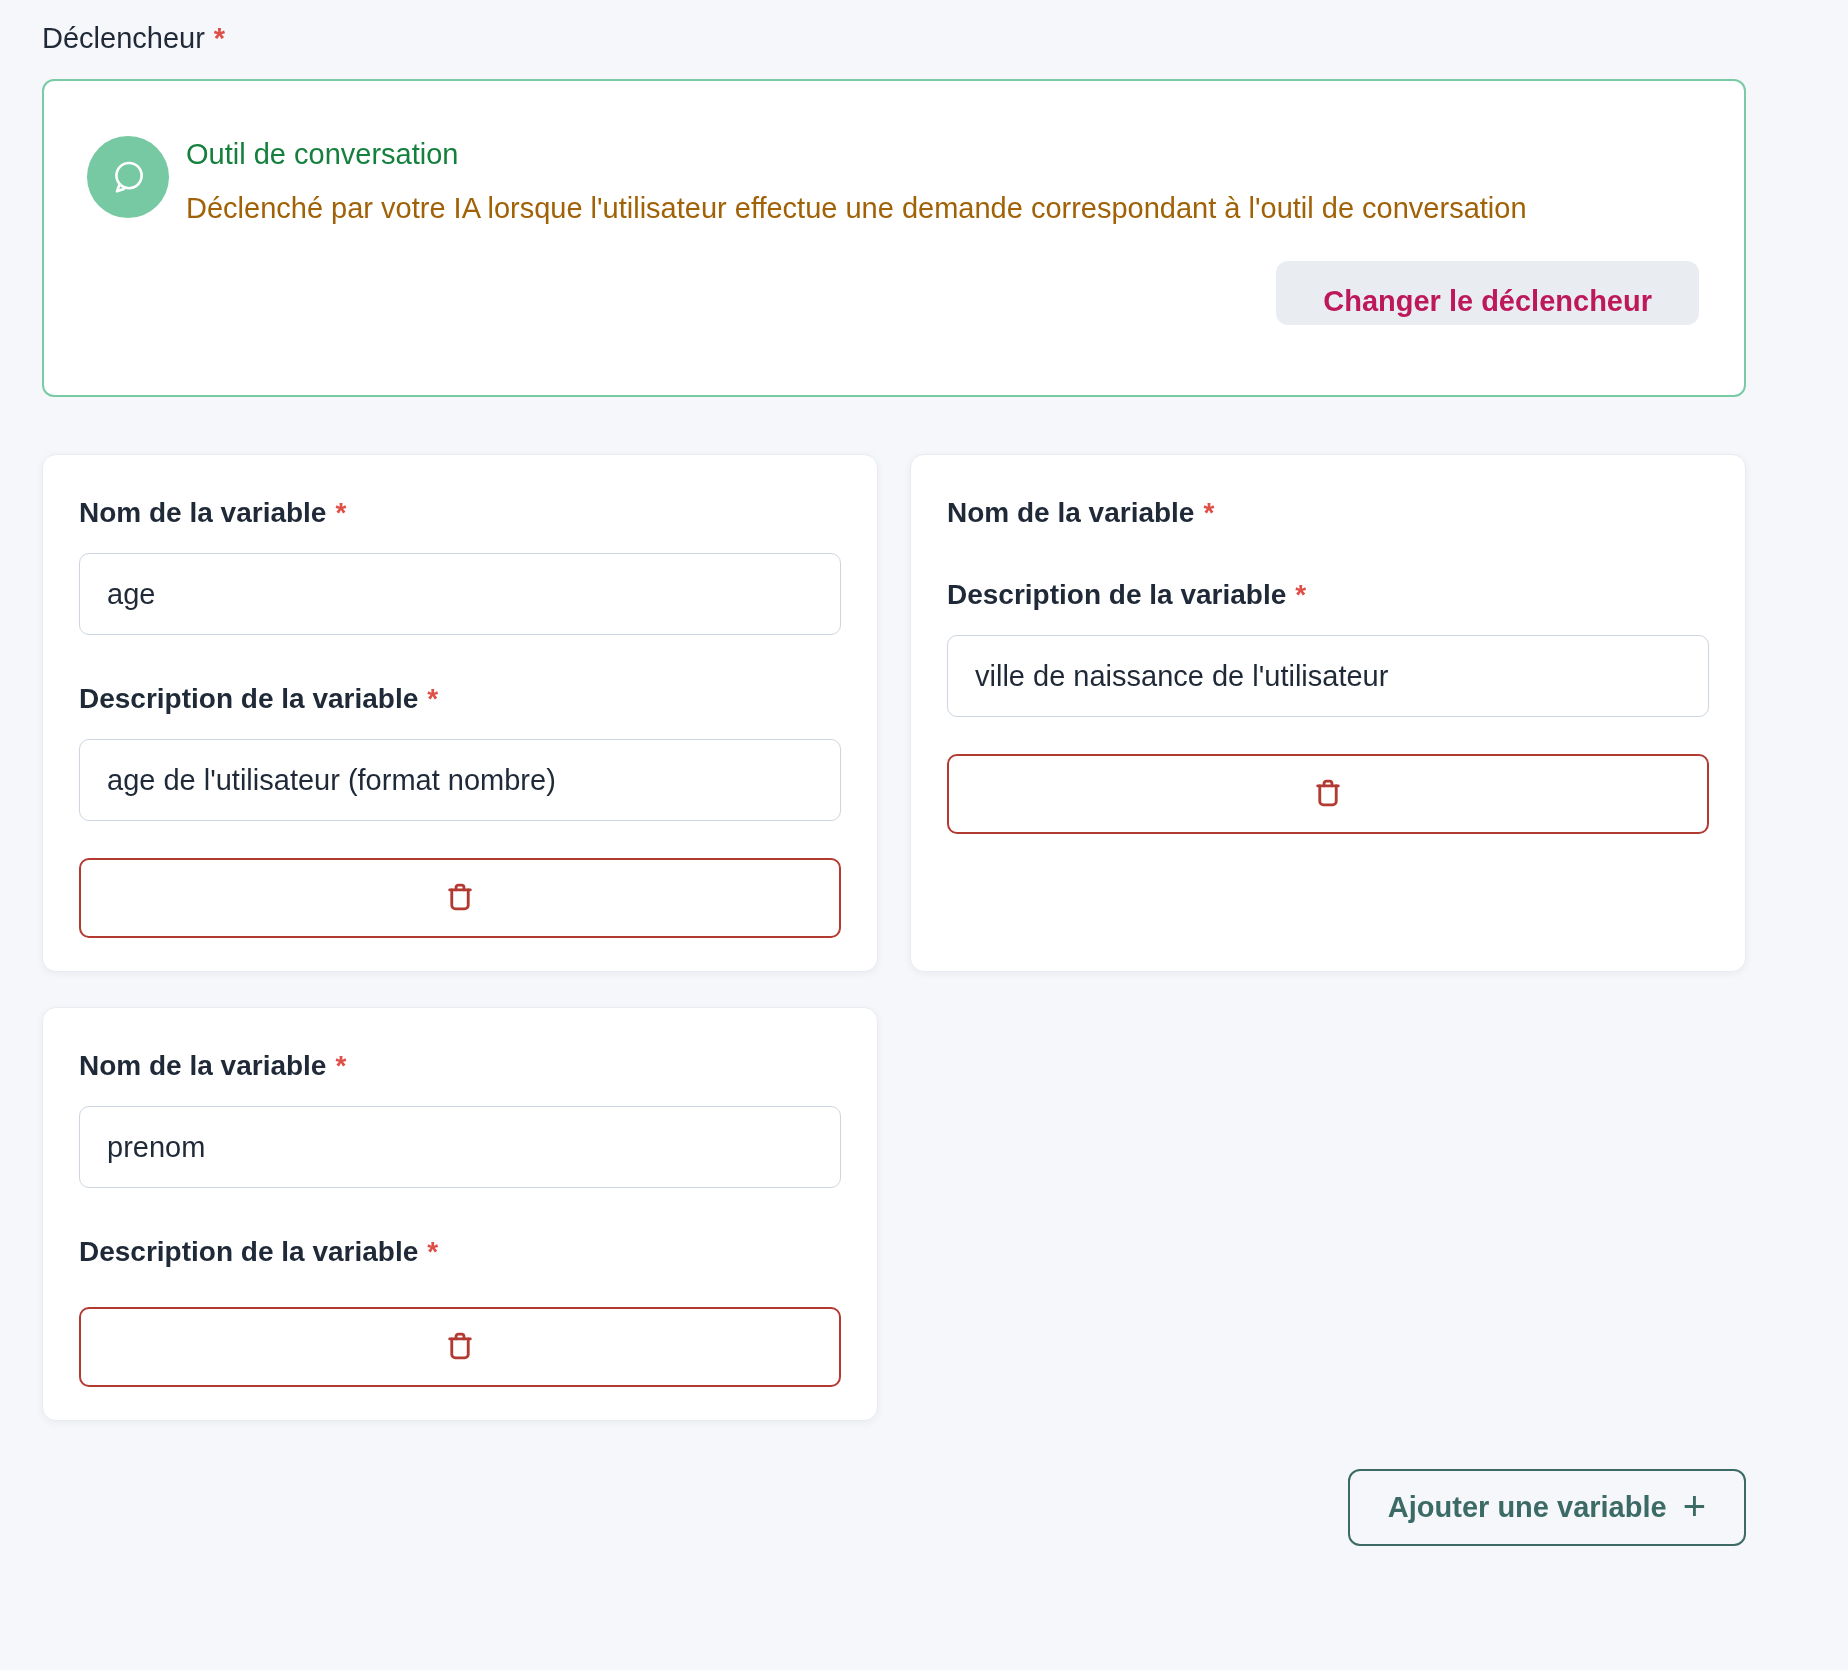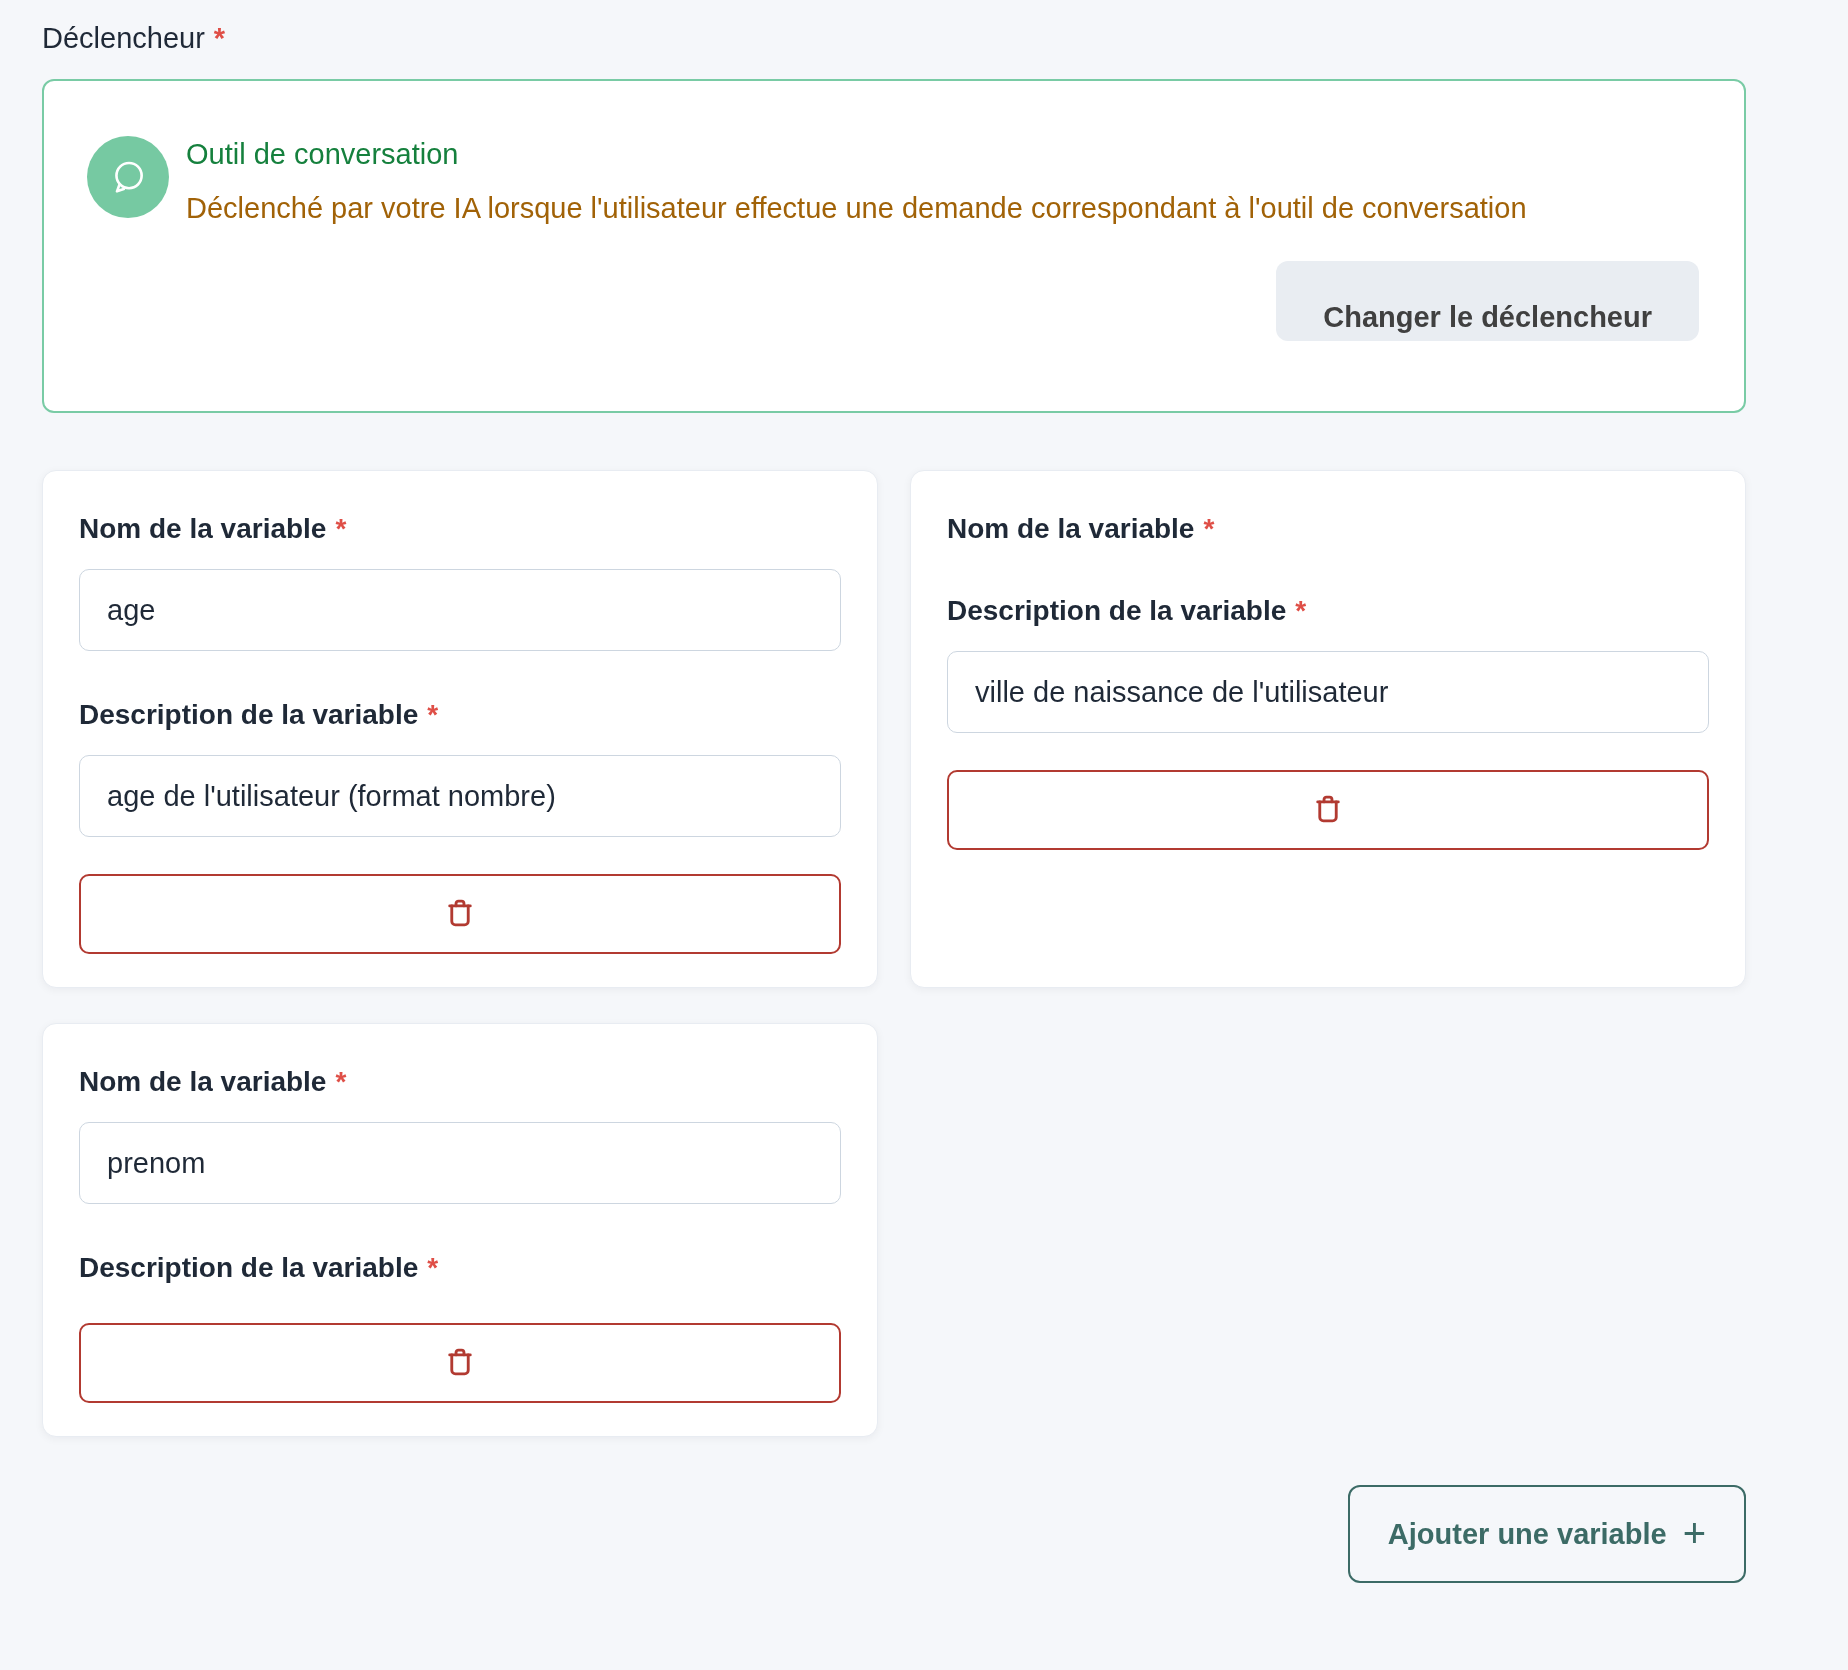--- a/index.html
+++ b/index.html
@@ -68,30 +68,30 @@
     margin: 0;
     color: #a16207;
     white-space: nowrap;
   }
   .trigger-actions {
     display: flex;
     justify-content: flex-end;
     margin-top: 35px;
   }
   .change-btn {
-    height: 80px;
-    padding: 16px 47px;
+    height: 64px;
+    padding: 0 47px;
     background: #e9edf2;
     border: none;
     border-radius: 12px;
     font-family: "Liberation Sans", sans-serif;
     font-size: 29px;
     font-weight: 600;
     line-height: 80px;
-    color: #404040;
+    color: #be185d;
     cursor: pointer;
   }
   
   .cards-grid {
     margin-top: 57px;
     display: grid;
     grid-template-columns: 836px 836px;
     column-gap: 32px;
     row-gap: 35px;
   }
@@ -144,21 +144,21 @@
   
   .footer {
     margin-top: 48px;
     display: flex;
     justify-content: flex-end;
   }
   .add-btn {
     display: flex;
     align-items: center;
     gap: 16px;
-    height: 98px;
+    height: 77px;
     padding: 0 38px;
     background: transparent;
     border: 2px solid #3c6b66;
     border-radius: 12px;
     color: #3c6b66;
     font-family: "Liberation Sans", sans-serif;
     font-size: 29px;
     font-weight: 600;
     cursor: pointer;
   }

